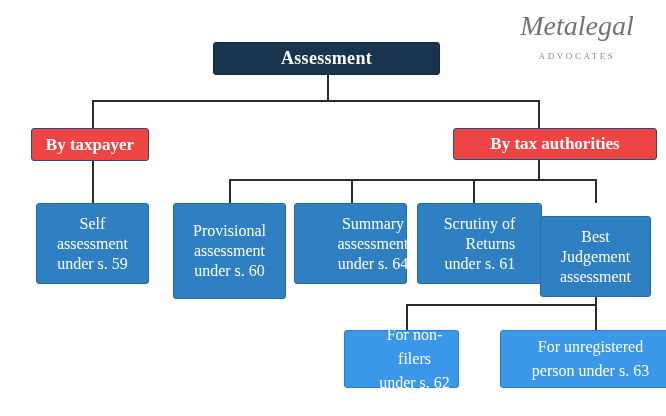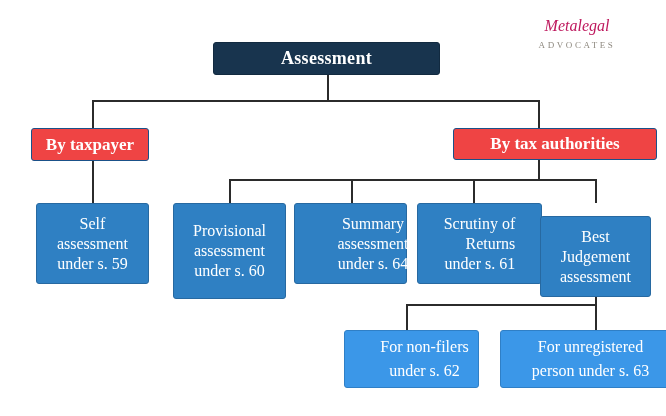--- a/index.html
+++ b/index.html
@@ -17,42 +17,42 @@
   .lvl3{background:#2f80c3;border:1px solid #2769a1;font-size:16px;line-height:20px;}
   .lvl4{background:#3b97e8;border:1px solid #2f7fc6;font-size:16px;line-height:24px;}
   .b-assessment{left:213px;top:42px;width:227px;height:33px;}
   .b-taxpayer{left:31px;top:128px;width:118px;height:33px;}
   .b-authorities{left:453px;top:128px;width:204px;height:32px;}
   .b-self{left:36px;top:203px;width:113px;height:81px;}
   .b-provisional{left:173px;top:203px;width:113px;height:96px;}
   .b-summary{left:294px;top:203px;width:113px;height:81px;padding-left:45px;}
   .b-scrutiny{left:417px;top:203px;width:125px;height:81px;text-align:right;}
   .b-best{left:540px;top:203px;width:111px;height:81px;margin-top:13px;}
-  .b-nonfilers{left:344px;top:330px;width:135px;height:58px;padding-left:26px;}
+  .b-nonfilers{left:344px;top:330px;width:115px;height:58px;padding-left:26px;}
   .b-unregistered{left:500px;top:330px;width:181px;height:58px;}
   .line{position:absolute;background:#2b2b2b;}
   .v{width:1.5px;} .h{height:1.5px;}
   .l-root{left:327px;top:75px;height:26px;}
   .l-h2{left:92px;top:100px;width:447px;}
   .l-taxdrop{left:92px;top:100px;height:28px;}
   .l-authdrop{left:538px;top:100px;height:28px;}
   .l-selfdrop{left:92px;top:161px;height:42px;}
   .l-authdown{left:538px;top:160px;height:20px;}
   .l-h3{left:229px;top:179px;width:368px;}
   .l-provdrop{left:229px;top:179px;height:24px;}
   .l-sumdrop{left:351px;top:179px;height:24px;}
   .l-scrudrop{left:473px;top:179px;height:24px;}
   .l-bestdrop{left:595px;top:179px;height:24px;}
   .l-bestdown{left:595px;top:283px;height:22px;}
   .l-h4{left:406px;top:304px;width:191px;}
   .l-nfdrop{left:406px;top:304px;height:26px;}
   .l-unregdrop{left:595px;top:304px;height:26px;}
   .logo{position:absolute;top:13px;right:24px;width:130px;text-align:center;user-select:none;}
-  .logo .brand{font-style:italic;font-size:16px;color:#be185d;line-height:26px;}
-  .logo .tagline{font-size:9px;letter-spacing:2.6px;color:#8f8a80;margin-top:1px;
+  .logo .brand{font-style:italic;font-size:28px;color:#737373;line-height:26px;}
+  .logo .tagline{font-size:9px;letter-spacing:2.6px;color:#8f8a80;margin-top:12px;
     font-family:"Liberation Serif","DejaVu Serif",serif;}
 </style>
 </head>
 <body>
 
 <div class="stage">
 
   <div class="line v l-root"></div>
   <div class="line h l-h2"></div>
   <div class="line v l-taxdrop"></div>

